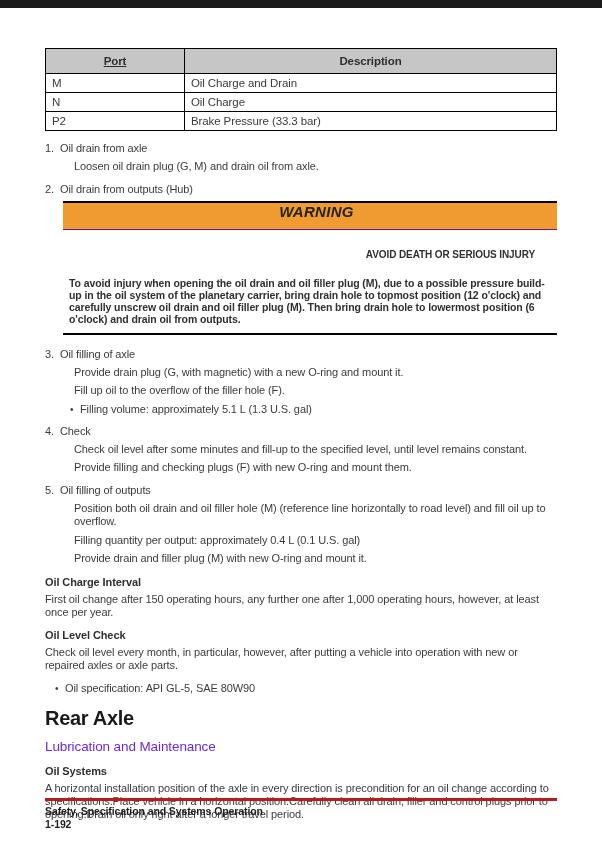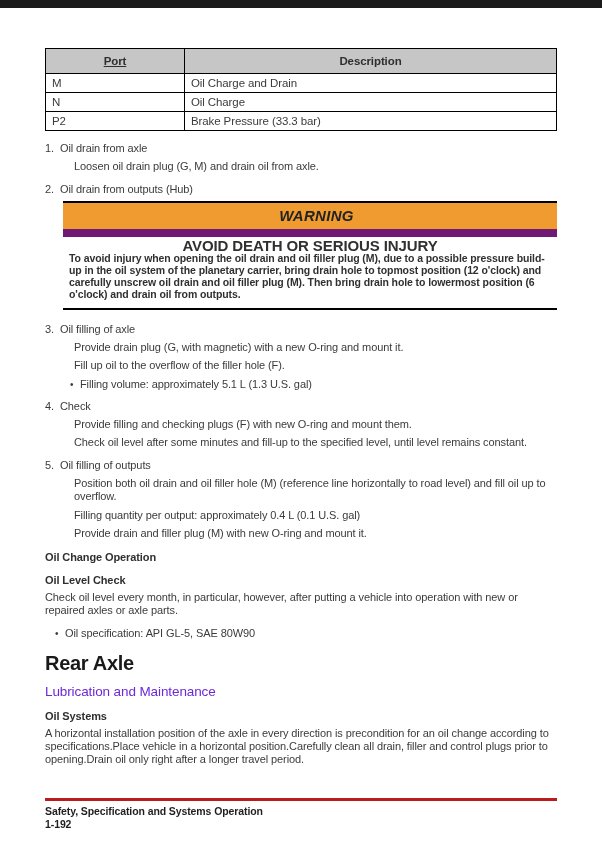--- a/index.html
+++ b/index.html
@@ -30,29 +30,29 @@
   .step:first-child { margin-top:0; }
   .step-head { display:flex; font-size:11px; line-height:13px; color:#3b3b3b; }
   .step-num { width:15px; flex:0 0 15px; }
   .step p { margin:5px 0 0 29px; font-size:11px; line-height:13.5px; color:#3b3b3b; }
   .bullet-row { display:flex; margin:5px 0 0 25px; font-size:11px; line-height:13px; color:#3b3b3b; }
   .bullet-dot { flex:0 0 10px; width:10px; font-size:10px; }
 
   
   .warning-block { margin:5px 0 13px 18px; }
   .warning-banner {
-    height:26px; border-top:2px solid #000; border-bottom:8px solid #701a75;
-    display:flex; align-items:center; justify-content:center;padding-left:13px;
+    height:26px; border-top:2px solid #000; border-bottom:1px solid #701a75;
+    display:flex; align-items:flex-start; justify-content:center;padding-left:13px;
   }
   .warning-title {
     font-style:italic; font-weight:bold; font-size:15px; color:#232323; letter-spacing:0.3px;
   }
   .warning-content { border-bottom:2px solid #000; padding:3px 6px 8px 6px; }
   .warning-subtitle {
-    text-align:center; font-weight:bold; font-size:15px; line-height:12px; color:#303030; margin:0;
+    text-align:right; font-weight:bold; font-size:10px; line-height:12px; color:#303030; margin:16px;
   }
   .warning-text {
     font-weight:bold; font-size:10.5px; line-height:12px; color:#303030; margin:0;
   }
 
   
   .subhead { font-weight:bold; font-size:11px; line-height:13px; color:#2f2f2f; margin:10px 0 0; }
   .para { font-size:11px; line-height:13px; color:#3b3b3b; margin:4px 0 0; }
   .spec-bullet { margin-top:10px; margin-left:10px; }
 
@@ -134,37 +134,38 @@
         <span class="bullet-dot">•</span>
         <span>Filling volume: approximately 5.1 L (1.3 U.S. gal)</span>
       </div>
     </div>
 
     <div class="step">
       <div class="step-head">
         <span class="step-num">4.</span>
         <span class="step-title">Check</span>
       </div>
+      <p>Check oil level after some minutes and fill-up to the specified level, until level remains constant.</p>
       <p>Provide filling and checking plugs (F) with new O-ring and mount them.</p>
-      <p>Check oil level after some minutes and fill-up to the specified level, until level remains constant.</p>
     </div>
 
     <div class="step">
       <div class="step-head">
         <span class="step-num">5.</span>
         <span class="step-title">Oil filling of outputs</span>
       </div>
       <p>Position both oil drain and oil filler hole (M) (reference line horizontally to road level) and fill oil up to overflow.</p>
       <p>Filling quantity per output: approximately 0.4 L (0.1 U.S. gal)</p>
       <p>Provide drain and filler plug (M) with new O-ring and mount it.</p>
     </div>
 
   </div>
 
-  <div class="subhead">Oil Change Operation</div>
+  <div class="subhead">Oil Charge Interval</div>
+  <p class="para">First oil change after 150 operating hours, any further one after 1,000 operating hours, however, at least once per year.</p>
 
   <div class="subhead">Oil Level Check</div>
   <p class="para">Check oil level every month, in particular, however, after putting a vehicle into operation with new or repaired axles or axle parts.</p>
 
   <div class="bullet-row spec-bullet">
     <span class="bullet-dot">•</span>
     <span>Oil specification: API GL-5, SAE 80W90</span>
   </div>
 
   <div class="h1">Rear Axle</div>

